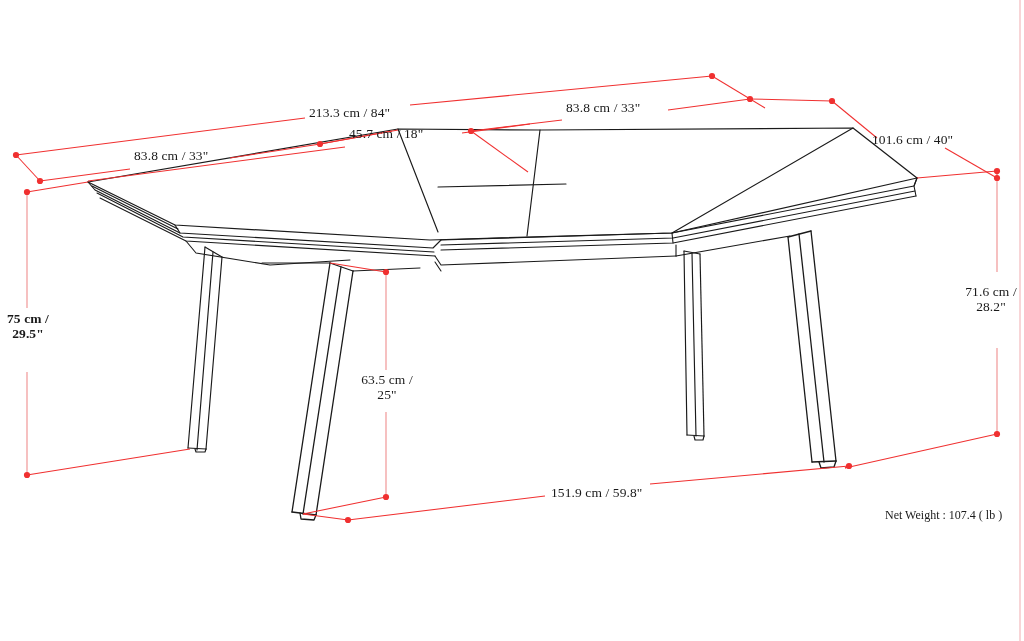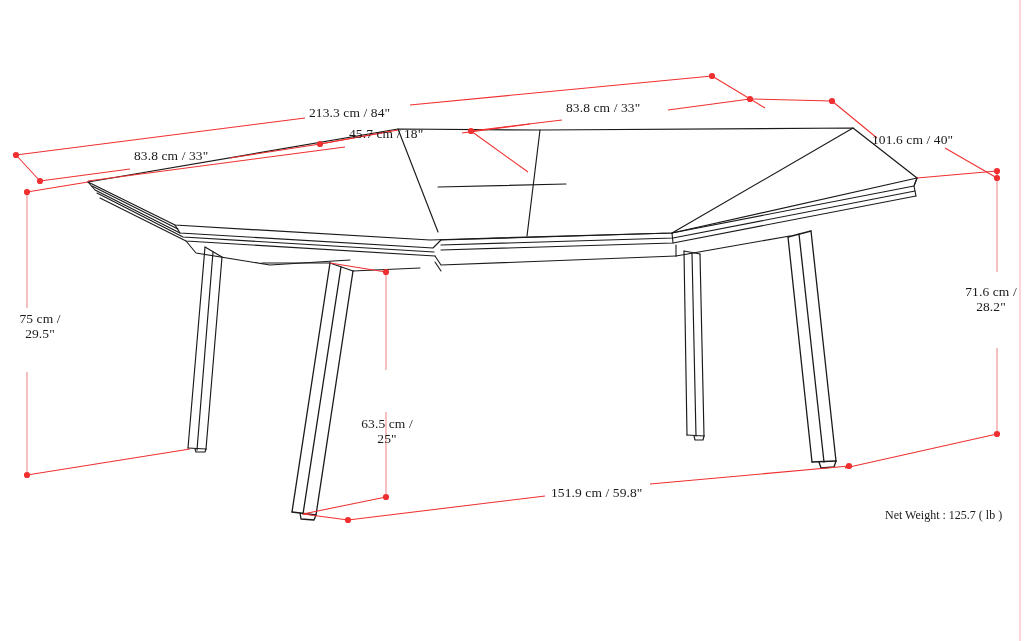--- a/index.html
+++ b/index.html
@@ -216,26 +216,26 @@
   <div class="dim-label" style="left:309px; top:105px;">213.3 cm / 84"</div>
 
   <div class="dim-label" style="left:134px; top:148px;">83.8 cm / 33"</div>
 
   <div class="dim-label" style="left:349px; top:126px;">45.7 cm / 18"</div>
 
   <div class="dim-label" style="left:566px; top:100px;">83.8 cm / 33"</div>
 
   <div class="dim-label" style="left:872px; top:132px;">101.6 cm / 40"</div>
 
-  <div class="dim-label center" style="left:14px; top:311px; width:52px;">75 cm /
+  <div class="dim-label center" style="left:2px; top:311px; width:52px;font-weight:bold;">75 cm /
 29.5"</div>
 
   <div class="dim-label center" style="left:962px; top:284px; width:58px;">71.6 cm /
 28.2"</div>
 
-  <div class="dim-label center" style="left:351px; top:372px; width:72px;margin-top:44px;">63.5 cm /
+  <div class="dim-label center" style="left:351px; top:372px; width:72px;">63.5 cm /
 25"</div>
 
   <div class="dim-label" style="left:551px; top:485px;">151.9 cm / 59.8"</div>
 
-  <div class="weight-label" style="left:885px; top:508px;">Net Weight : 125.7 ( lb )</div>
+  <div class="weight-label" style="left:885px; top:508px;">Net Weight : 107.4 ( lb )</div>
 
 </div>
 
 </body></html>

